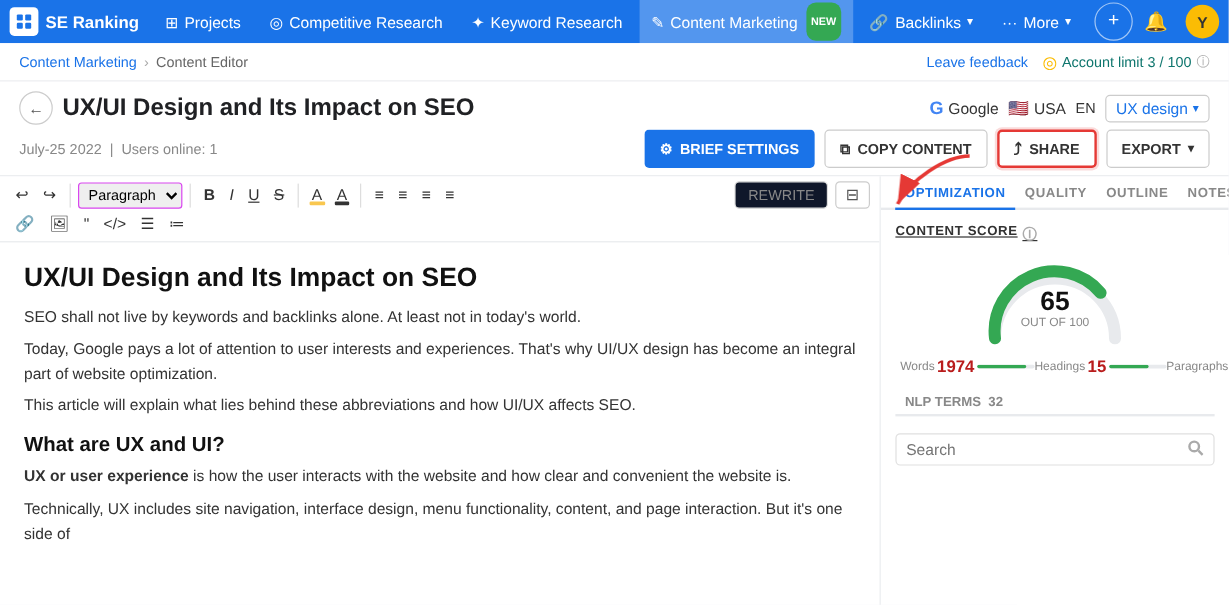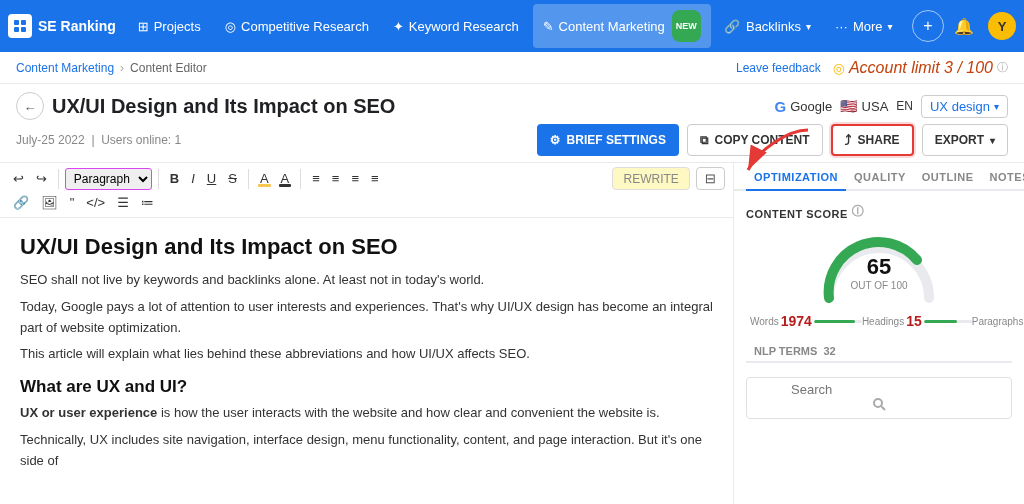--- a/index.html
+++ b/index.html
@@ -1,21 +1,21 @@
 <!DOCTYPE html>
 <html><head>
   <meta charset="utf-8">
   <style>
     * { box-sizing: border-box; margin: 0; padding: 0; }
     body { font-family: -apple-system, BlinkMacSystemFont, 'Segoe UI', Arial, sans-serif; font-size: 13px; background: #f5f6fa; overflow: hidden; width: 1024px; height: 504px; }
 
     
     .top-nav {
       background: #1a73e8;
-      height: 52px;
+      height: 36px;
       display: flex;
       align-items: center;
       padding: 0 8px;
       gap: 4px;
     }
     .nav-logo {
       display: flex; align-items: center; gap: 6px; color: white; font-weight: 700; font-size: 14px; margin-right: 8px;
     }
     .nav-logo-icon { width: 24px; height: 24px; background: white; border-radius: 4px; display: flex; align-items: center; justify-content: center; }
     .nav-logo-icon svg { width: 16px; height: 16px; }
@@ -37,21 +37,21 @@
       padding: 0 16px;
       font-size: 12px;
       color: #666;
       border-bottom: 1px solid #e8eaed;
       justify-content: space-between;
     }
     .breadcrumb-left { display: flex; align-items: center; gap: 6px; }
     .breadcrumb-link { color: #1a73e8; cursor: pointer; }
     .breadcrumb-sep { color: #aaa; }
     .breadcrumb-right { display: flex; align-items: center; gap: 12px; font-size: 12px; color: #1a73e8; }
-    .account-limit { color: #c2410c; font-size: 16px; font-style: italic; }
+    .account-limit { color: #0f766e; font-size: 12px; }
 
     
     .page-header {
       background: white;
       padding: 8px 16px 6px;
       border-bottom: 1px solid #e8eaed;
       display: flex;
       flex-direction: column;
       gap: 4px;
     }
@@ -112,21 +112,21 @@
       display: flex; align-items: center; gap: 2px;
     }
     .toolbar-sep { width: 1px; background: #ddd; height: 20px; margin: 0 4px; }
     .tb-btn { padding: 3px 5px; border-radius: 3px; cursor: pointer; font-size: 13px; color: #333; display: flex; align-items: center; gap: 2px; border: none; background: none; }
     .tb-btn.bold { font-weight: 700; }
     .tb-btn.italic { font-style: italic; }
     .tb-btn.underline { text-decoration: underline; }
     .tb-btn.strike { text-decoration: line-through; }
     .tb-select { font-size: 12px; border: 1px solid #d946ef; border-radius: 3px; padding: 2px 4px; cursor: pointer; }
     .toolbar-right { margin-left: auto; display: flex; gap: 6px; }
-    .rewrite-btn { background: #fef9c3; border: 1px solid #ddd; border-radius: 4px; font-size: 12px; color: #888; padding: 3px 10px; cursor: pointer; font-weight: 500; }
+    .rewrite-btn { background: #0f172a; border: 1px solid #ddd; border-radius: 4px; font-size: 12px; color: #888; padding: 3px 10px; cursor: pointer; font-weight: 500; }
     .filter-btn { background: white; border: 1px solid #ccc; border-radius: 4px; padding: 3px 8px; cursor: pointer; color: #555; display: flex; align-items: center; }
 
     
     .editor-content {
       padding: 16px 20px;
       overflow-y: auto;
       flex: 1;
     }
     .editor-content h1 { font-size: 22px; font-weight: 800; color: #111; margin-bottom: 10px; }
     .editor-content h2 { font-size: 17px; font-weight: 800; color: #111; margin: 12px 0 6px; }
@@ -145,41 +145,41 @@
       display: flex; border-bottom: 2px solid #e8eaed; padding: 0 12px;
     }
     .panel-tab {
       font-size: 11px; font-weight: 700; color: #888; padding: 8px 8px 6px; cursor: pointer; text-transform: uppercase; letter-spacing: 0.5px; border-bottom: 2px solid transparent; margin-bottom: -2px;
     }
     .panel-tab.active { color: #1a73e8; border-bottom: 2px solid #1a73e8; }
 
     .panel-body { flex: 1; overflow-y: auto; padding: 12px; display: flex; flex-direction: column; gap: 10px; }
 
     .content-score-section { display: flex; flex-direction: column; align-items: flex-start; }
-    .content-score-label { font-size: 11px; font-weight: 700; text-transform: uppercase; letter-spacing: 0.5px; color: #333; margin-bottom: 8px; display: flex; align-items: flex-end; gap: 4px; }
+    .content-score-label { font-size: 11px; font-weight: 700; text-transform: uppercase; letter-spacing: 0.5px; color: #333; margin-bottom: 8px; display: flex; align-items: flex-start; gap: 4px; text-decoration: underline; }
     .info-icon { color: #aaa; font-size: 12px; }
     .score-gauge-wrap { display: flex; justify-content: center; width: 100%; }
 
     .stats-row { display: flex; justify-content: space-between; padding: 0 4px; }
     .stat-item { display: flex; flex-direction: row; align-items: center; gap: 2px; }
     .stat-label { font-size: 10px; color: #888; text-transform: capitalize; }
     .stat-value { font-size: 14px; font-weight: 700; color: #b91c1c; }
     .stat-bar { width: 48px; height: 3px; border-radius: 2px; background: #e8eaed; overflow: hidden; }
     .stat-bar-fill { height: 100%; border-radius: 2px; }
     .stat-bar-fill.green { background: #34a853; }
     .stat-bar-fill.blue { background: #1a73e8; }
     .stat-bar-fill.orange { background: #fbbc04; }
 
     .terms-row { display: flex; gap: 0; border-bottom: 2px solid #e8eaed; }
     .terms-tab { font-size: 11px; font-weight: 700; color: #888; padding: 6px 8px 4px; cursor: pointer; text-transform: uppercase; border-bottom: 2px solid transparent; margin-bottom: -2px; }
     .terms-tab.active { color: #1a73e8; border-bottom: 2px solid #1a73e8; }
     .terms-count { font-size: 11px; color: #1a73e8; margin-left: 3px; }
     .terms-count.grey { color: #888; }
 
-    .search-box { display: flex; align-items: center; border: 1px solid #e0e0e0; border-radius: 4px; padding: 4px 8px; margin-top: 4px; flex-direction: column; }
+    .search-box { display: flex; align-items: center; border: 1px solid #e0e0e0; border-radius: 4px; padding: 4px 8px; margin-top: 4px; }
     .search-box input { border: none; outline: none; flex: 1; font-size: 13px; color: #333; background: transparent; }
     .search-icon-svg { color: #aaa; }
 
     
     ::-webkit-scrollbar { width: 4px; }
     ::-webkit-scrollbar-thumb { background: #ccc; border-radius: 4px; }
   </style>
 </head>
 <body>
 

